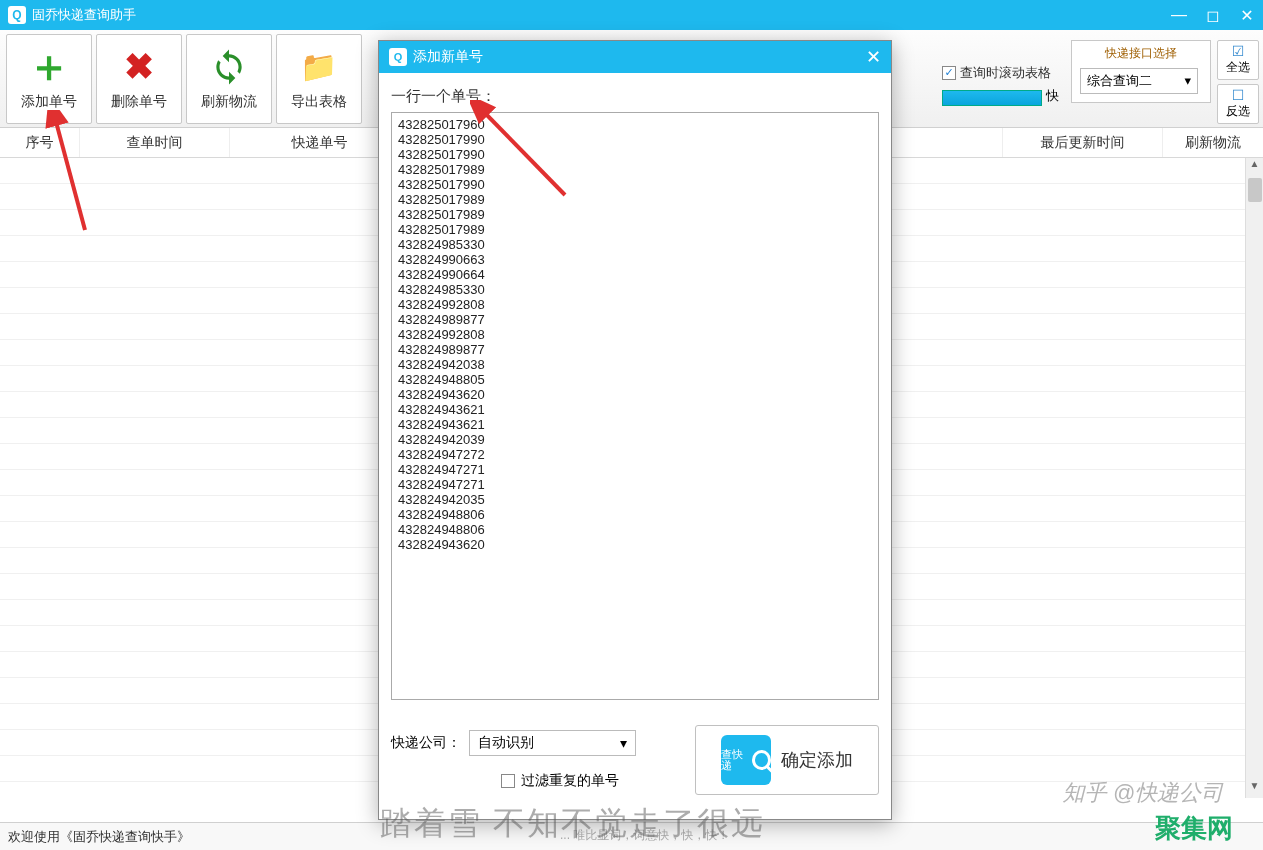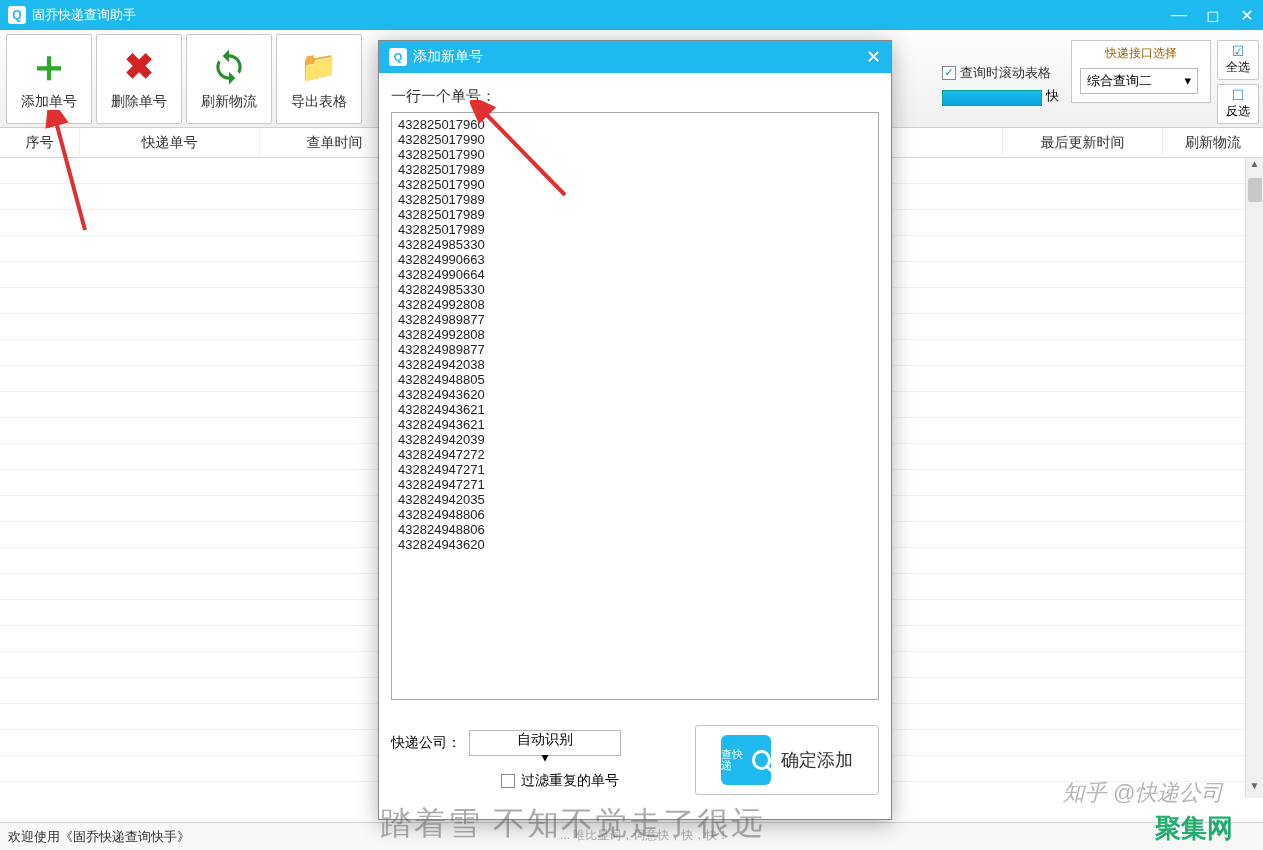--- a/index.html
+++ b/index.html
@@ -46,21 +46,21 @@
 .modal-title { height:32px; background:#1eb9ee; color:#fff; display:flex; align-items:center; padding:0 10px; }
 .modal-title .mi { width:18px;height:18px;background:#fff;border-radius:3px;margin-right:6px;display:flex;align-items:center;justify-content:center;color:#1eb9ee;font-size:11px;font-weight:bold; }
 .modal-title .mt { flex:1; font-size:14px; }
 .modal-title .mc { cursor:pointer; font-size:18px; }
 .modal-body { padding:14px 12px 12px; }
 .hint { font-size:15px; color:#333; margin-bottom:6px; }
 .ta { width:488px; height:588px; border:1px solid #aaa; padding:4px 6px; font-size:13px; line-height:15px; font-family:inherit; resize:none; overflow-y:scroll; white-space:pre; color:#222; }
 .modal-foot { display:flex; align-items:center; padding:10px 12px 0; gap:10px; }
 .foot-left { display:flex; flex-direction:column; gap:16px; }
 .sel-row { display:flex; align-items:center; gap:8px; font-size:14px; }
-.sel { border:1px solid #bbb; width:152px; height:26px; display:flex;align-items:center;justify-content:space-between;padding:0 8px;background:#fff;cursor:pointer;flex-direction:column; }
+.sel { border:1px solid #bbb; width:167px; height:26px; display:flex;align-items:center;justify-content:space-between;padding:0 8px;background:#fff;cursor:pointer; }
 .filter-row { display:flex; align-items:center; gap:6px; font-size:14px; margin-left:110px;}
 .confirm-btn { margin-left:auto; width:184px; height:70px; border:1px solid #c0c0c0; background:#fff; display:flex; align-items:center; justify-content:center; gap:10px; cursor:pointer; border-radius:3px; }
 .confirm-btn .ci { width:50px;height:50px;background:#1eb9ee;border-radius:6px;display:flex;align-items:center;justify-content:center;color:#fff;font-size:13px;flex-direction:row; }
 .confirm-btn .ci .mag { width:20px;height:20px;border:3px solid #fff;border-radius:50%;position:relative; }
 .confirm-btn .ci .mag::after{content:'';position:absolute;width:3px;height:10px;background:#fff;bottom:-8px;right:-4px;transform:rotate(-45deg);}
 .confirm-btn .ct { font-size:18px; color:#333; }
 
 
 .arrow-svg { position:absolute; pointer-events:none; }
 
@@ -131,22 +131,22 @@
       <div class="small-btn">
         <span class="si">☐</span>
         <span>反选</span>
       </div>
     </div>
   </div>
 </div>
 
 <div class="table-head">
   <div class="th" style="width:80px">序号</div>
+  <div class="th" style="width:150px">查单时间</div>
   <div class="th" style="width:180px">快递单号</div>
-  <div class="th" style="width:150px">查单时间</div>
   <div class="th" style="flex:1"></div>
   <div class="th" style="width:160px">最后更新时间</div>
   <div class="th" style="width:100px;border-right:none">刷新物流</div>
 </div>
 
 <div class="table-body">
   <div class="row-line"></div>
     <div class="row-line"></div>
     <div class="row-line"></div>
     <div class="row-line"></div>

